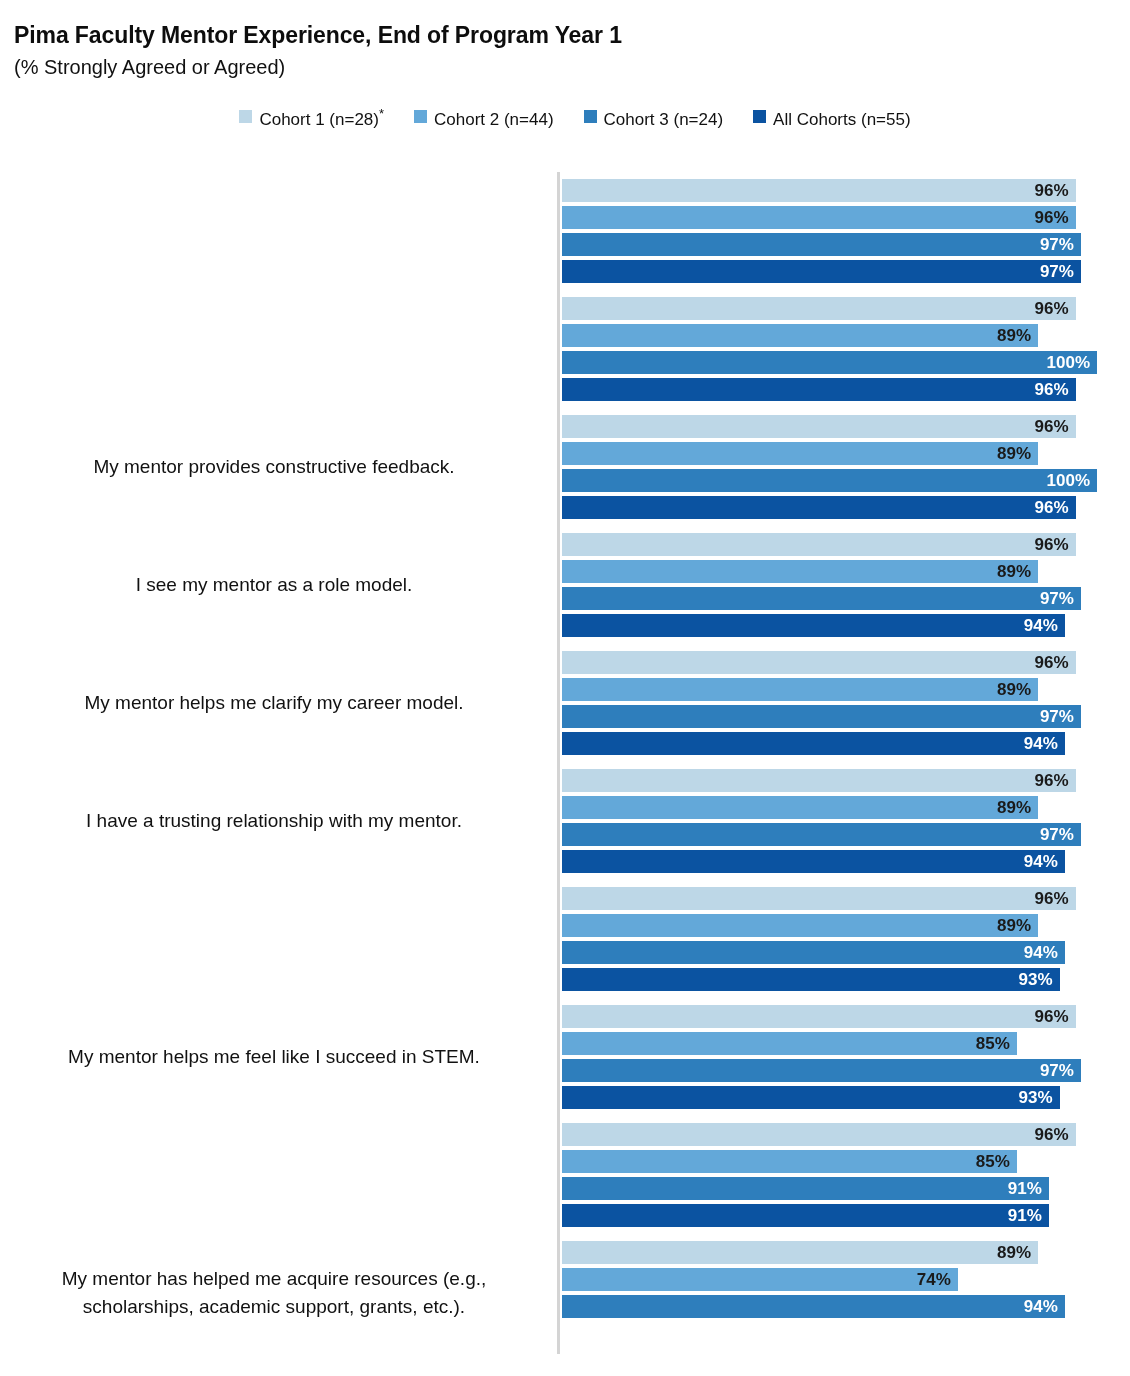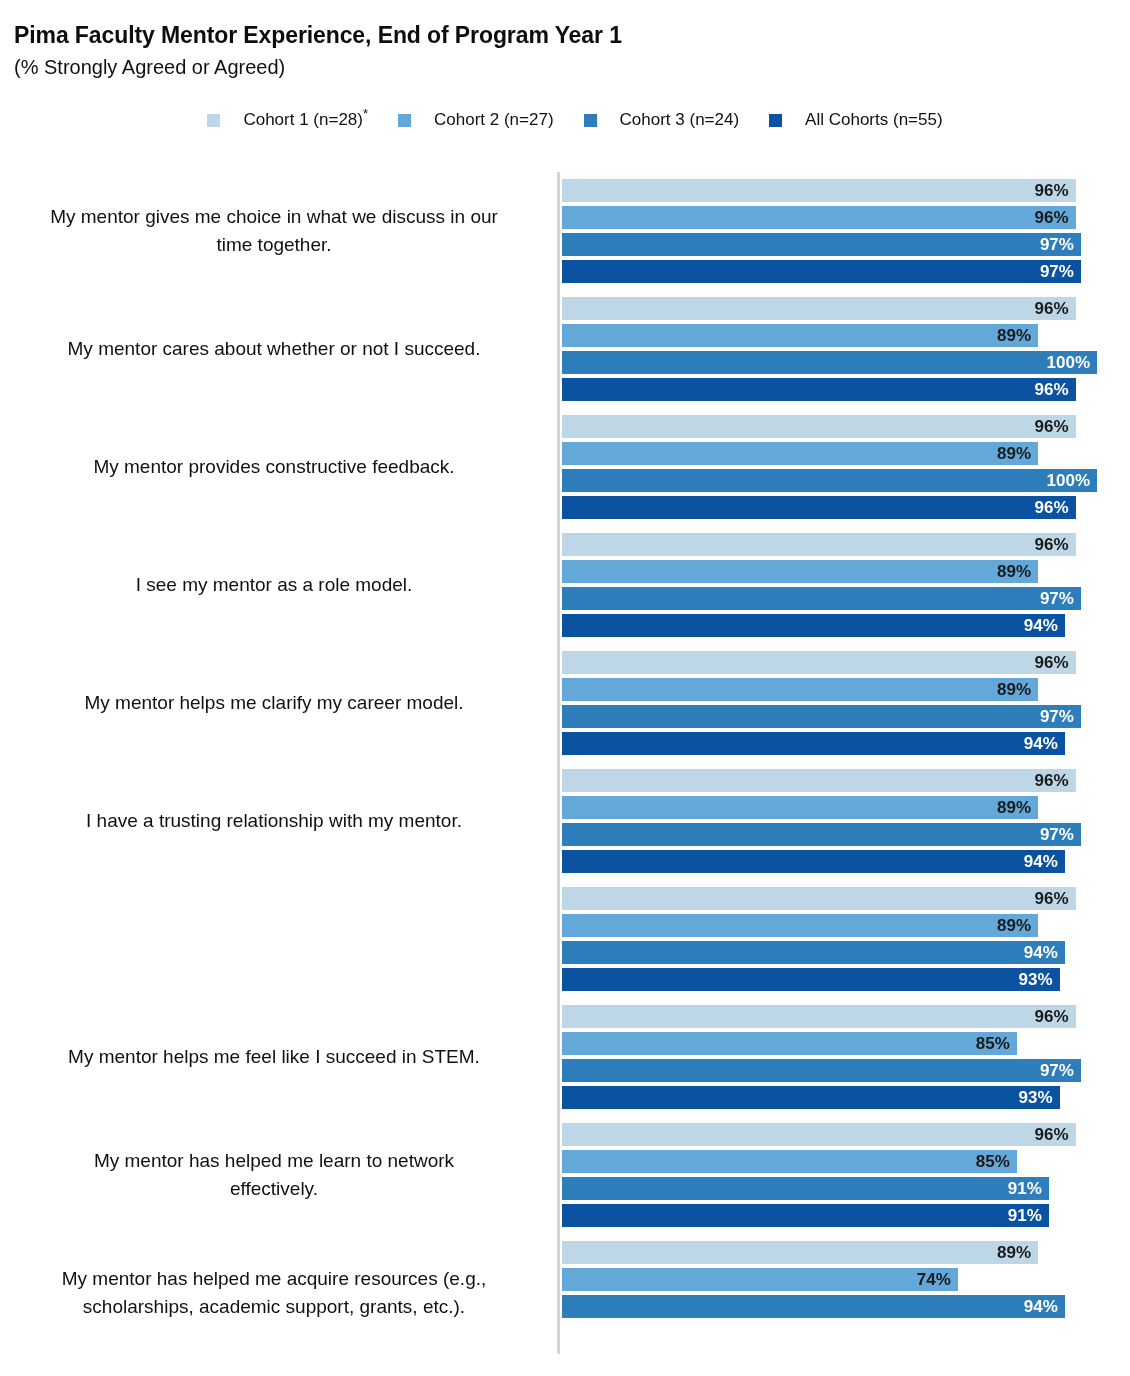--- a/index.html
+++ b/index.html
@@ -54,22 +54,21 @@
     width: 1130px;
     display: flex;
     justify-content: center;
     align-items: center;
     gap: 30px;
     padding-left: 20px;
   }
 
   .legend-item {
     display: flex;
-    align-items: center;
-    gap: 23px;
+    gap: 7px;
     white-space: nowrap;
   }
 
   .legend-swatch {
     width: 13px;
     height: 13px;
     flex: 0 0 13px;
     display: block;
   }
 
@@ -174,61 +173,55 @@
     <div id="chart-subtitle">(% Strongly Agreed or Agreed)</div>
   </div>
 
   <div id="legend">
       <div class="legend-item">
         <span class="legend-swatch" style="background: rgb(189, 215, 231);"></span>
         <span class="legend-label">Cohort 1 (n=28)<sup>*</sup></span>
       </div>
       <div class="legend-item">
         <span class="legend-swatch" style="background: rgb(99, 168, 217);"></span>
-        <span class="legend-label">Cohort 2 (n=27)</span>
+        <span class="legend-label">Cohort 2 (n=44)</span>
       </div>
       <div class="legend-item">
         <span class="legend-swatch" style="background: rgb(46, 126, 188);"></span>
         <span class="legend-label">Cohort 3 (n=24)</span>
       </div>
       <div class="legend-item">
         <span class="legend-swatch" style="background: rgb(11, 83, 161);"></span>
         <span class="legend-label">All Cohorts (n=55)</span>
       </div>
     </div>
 
   <div id="plot">
     <div id="axis-line"></div>
   <div class="group" style="top: 14px;">
-        <div class="cat-label">
-          <span>My mentor gives me choice in what we discuss in our<br>time together.</span>
-        </div>
         <div class="bars">
           <div class="bar-row" style="top: 0px; width: 513.6px;">
             <div class="bar" style="width: 100%; background: rgb(189, 215, 231);"></div>
             <div class="bar-value v-dark">96%</div>
           </div>
           <div class="bar-row" style="top: 27px; width: 513.6px;">
             <div class="bar" style="width: 100%; background: rgb(99, 168, 217);"></div>
             <div class="bar-value v-dark">96%</div>
           </div>
           <div class="bar-row" style="top: 54px; width: 518.95px;">
             <div class="bar" style="width: 100%; background: rgb(46, 126, 188);"></div>
             <div class="bar-value v-light">97%</div>
           </div>
           <div class="bar-row" style="top: 81px; width: 518.95px;">
             <div class="bar" style="width: 100%; background: rgb(11, 83, 161);"></div>
             <div class="bar-value v-light">97%</div>
           </div>
         </div>
       </div>
       <div class="group" style="top: 132px;">
-        <div class="cat-label">
-          <span>My mentor cares about whether or not I succeed.</span>
-        </div>
         <div class="bars">
           <div class="bar-row" style="top: 0px; width: 513.6px;">
             <div class="bar" style="width: 100%; background: rgb(189, 215, 231);"></div>
             <div class="bar-value v-dark">96%</div>
           </div>
           <div class="bar-row" style="top: 27px; width: 476.15px;">
             <div class="bar" style="width: 100%; background: rgb(99, 168, 217);"></div>
             <div class="bar-value v-dark">89%</div>
           </div>
           <div class="bar-row" style="top: 54px; width: 535px;">
@@ -370,23 +363,20 @@
             <div class="bar" style="width: 100%; background: rgb(46, 126, 188);"></div>
             <div class="bar-value v-light">97%</div>
           </div>
           <div class="bar-row" style="top: 81px; width: 497.55px;">
             <div class="bar" style="width: 100%; background: rgb(11, 83, 161);"></div>
             <div class="bar-value v-light">93%</div>
           </div>
         </div>
       </div>
       <div class="group" style="top: 958px;">
-        <div class="cat-label">
-          <span>My mentor has helped me learn to network<br>effectively.</span>
-        </div>
         <div class="bars">
           <div class="bar-row" style="top: 0px; width: 513.6px;">
             <div class="bar" style="width: 100%; background: rgb(189, 215, 231);"></div>
             <div class="bar-value v-dark">96%</div>
           </div>
           <div class="bar-row" style="top: 27px; width: 454.75px;">
             <div class="bar" style="width: 100%; background: rgb(99, 168, 217);"></div>
             <div class="bar-value v-dark">85%</div>
           </div>
           <div class="bar-row" style="top: 54px; width: 486.85px;">

